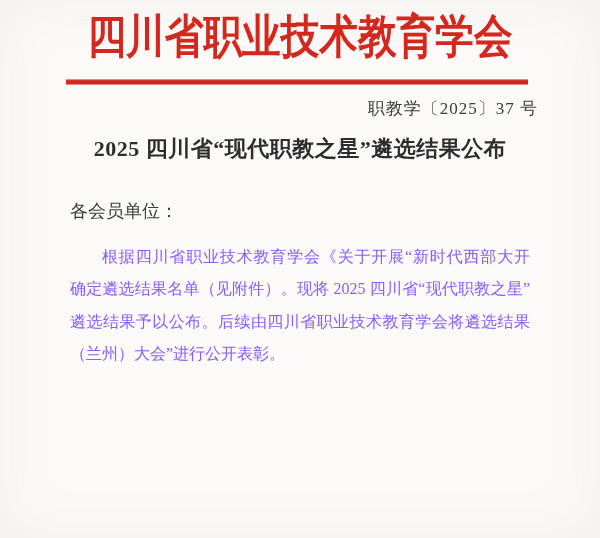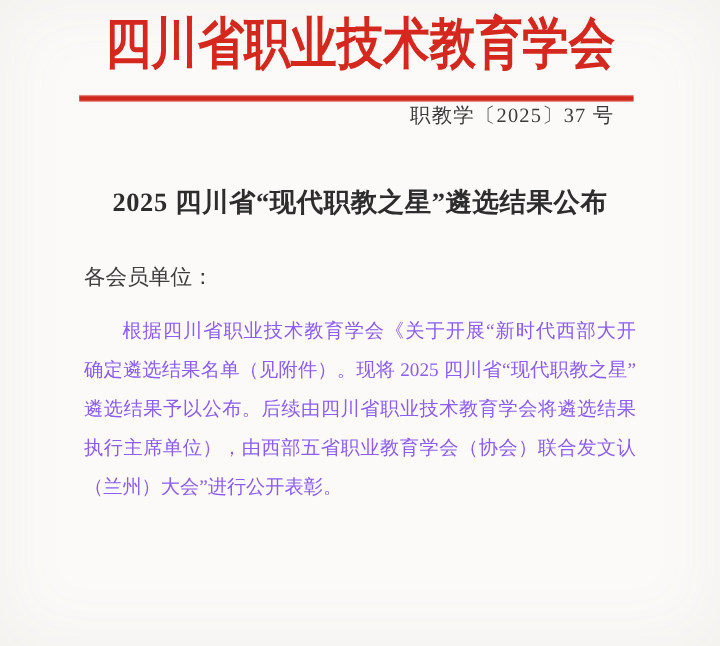--- a/index.html
+++ b/index.html
@@ -37,32 +37,32 @@
     margin: 15px 72px 0 66px;
     background: linear-gradient(to bottom,
       #efb3ae 0%,
       #d0261d 28%,
       #d0261d 74%,
       #efb3ae 100%);
   }
 
   
   .doc-number {
-    margin-top: 0;
-    padding-right: 88px;
+    margin-top: 12px;
+    padding-right: 62px;
     text-align: right;
     font-size: 17px;
     line-height: 24px;
     color: #3b3b3b;
     letter-spacing: 1px;
   }
 
   
   .doc-title {
-    margin-top: 44px;
+    margin-top: 12px;
     text-align: center;
     font-size: 22px;
     font-weight: 700;
     line-height: 32px;
     color: #2d2d2d;
     letter-spacing: 0.5px;
   }
 
   .content {
     margin: 30px 70px 0 70px;
@@ -107,17 +107,16 @@
 <div class="doc-title">2025 四川省“现代职教之星”遴选结果公布</div>
 
 <div class="content">
 
   <div class="salutation">各会员单位：</div>
 
   <div class="paragraph">
     <div class="para-line first">根据四川省职业技术教育学会《关于开展“新时代西部大开</div>
     <div class="para-line">确定遴选结果名单（见附件）。现将 2025 四川省“现代职教之星”</div>
     <div class="para-line">遴选结果予以公布。后续由四川省职业技术教育学会将遴选结果</div>
-    <div class="para-line">执行主席单位），由西部五省职业教育学会（协会）联合发文认</div>
     <div class="para-line last">（兰州）大会”进行公开表彰。</div>
   </div>
 
 </div>
 
 </body></html>

